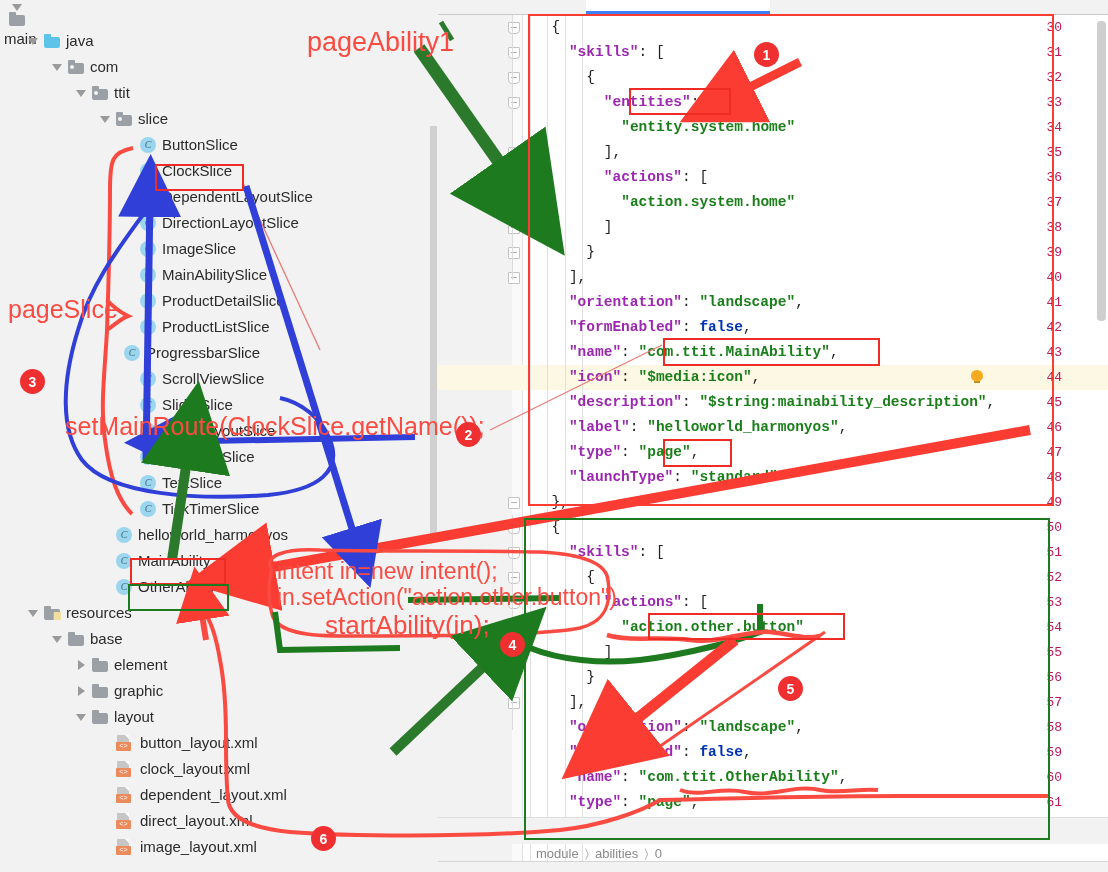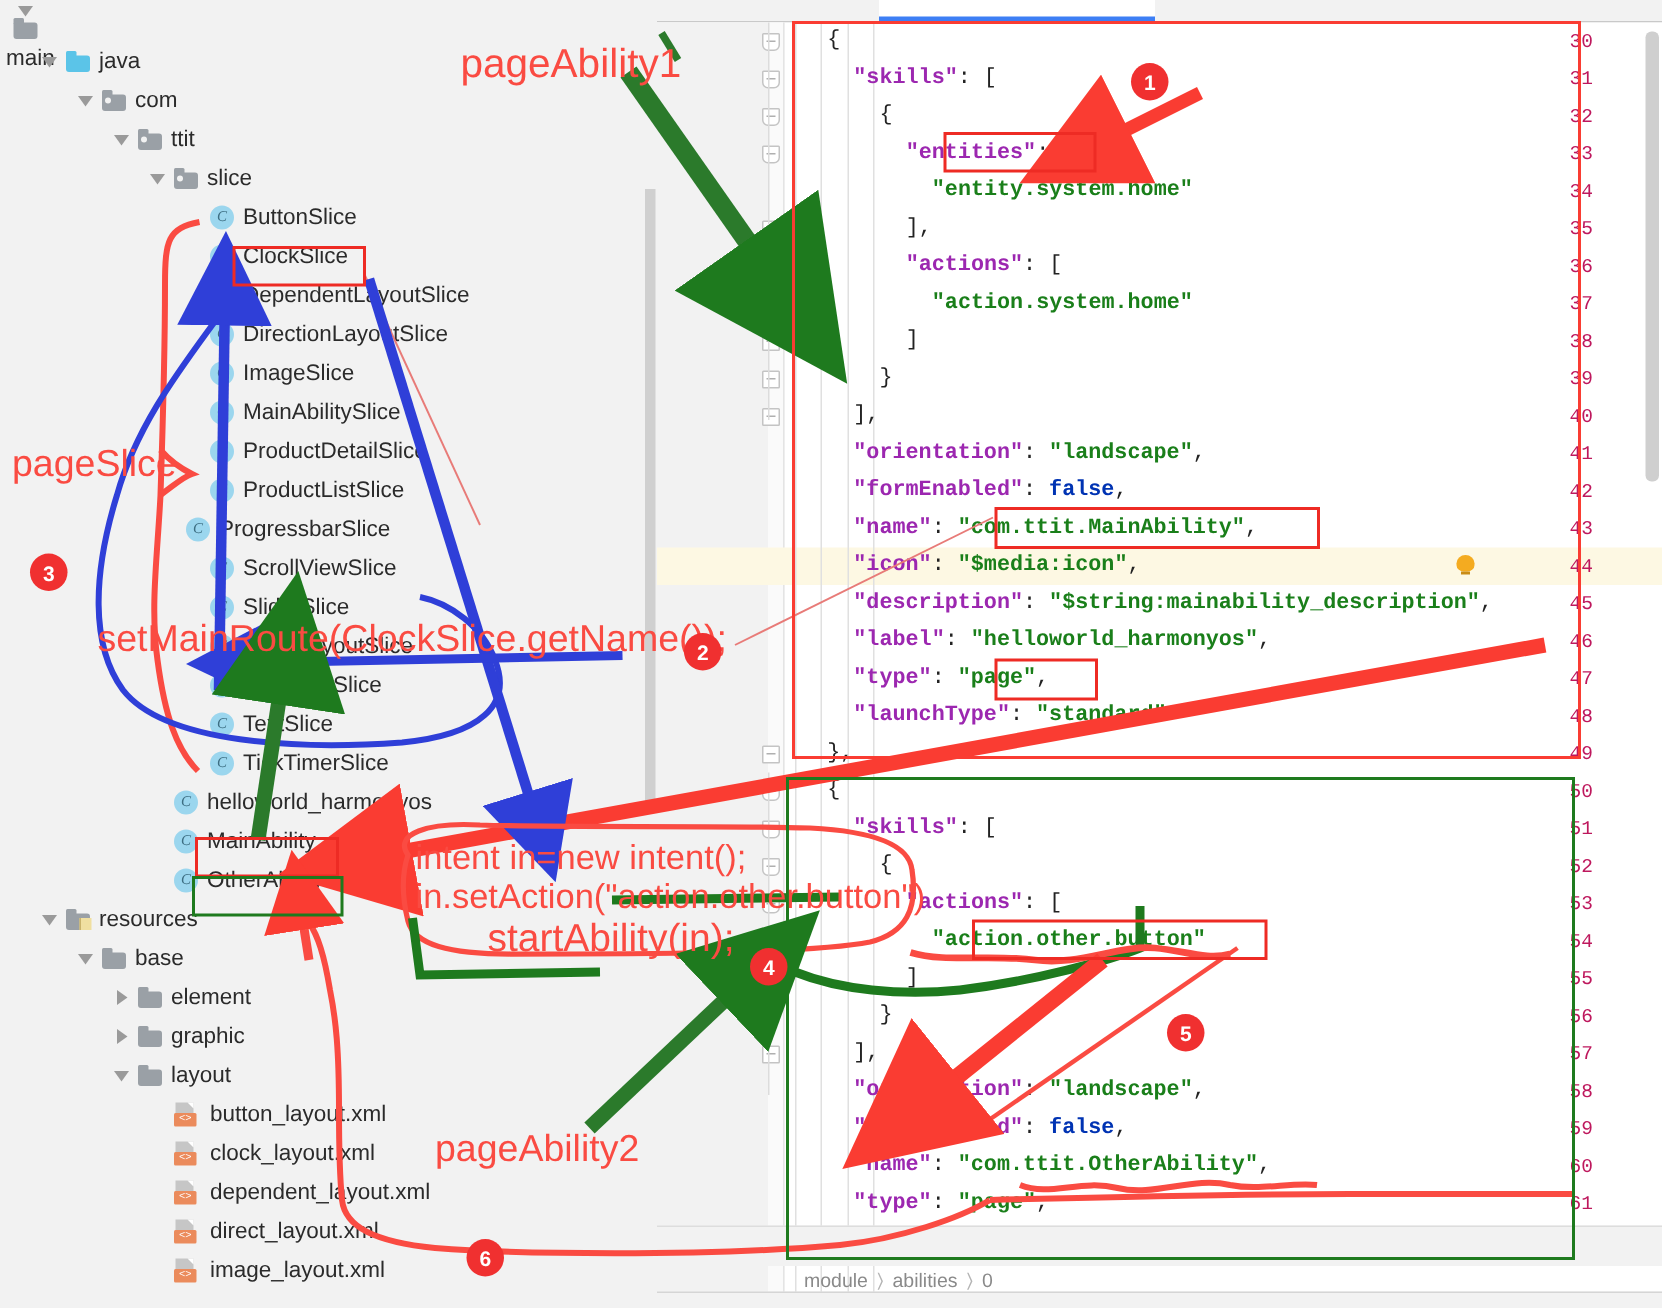--- a/index.html
+++ b/index.html
@@ -668,21 +668,20 @@
     <div class="box-red-tree" style="left:155px;top:164px;width:85px;height:23px;"></div>
     <div class="box-red-tree" style="left:130px;top:558px;width:92px;height:23px;"></div>
     <div class="box-green-tree" style="left:128px;top:584px;width:97px;height:23px;"></div>
 
     <div class="atext" style="left:307px;top:27px;font-size:27px;">pageAbility1</div>
     <div class="atext" style="left:8px;top:295px;font-size:25px;">pageSlice</div>
     <div class="atext" style="left:65px;top:412px;font-size:25px;">setMainRoute(ClockSlice.getName());</div>
     <div class="atext" style="left:277px;top:558px;font-size:23px;">intent in=new intent();</div>
     <div class="atext" style="left:277px;top:584px;font-size:23px;">in.setAction("action.other.button")</div>
     <div class="atext" style="left:277px;top:610px;font-size:26px;margin-left:48px;">startAbility(in);</div>
-    <div class="atext" style="left:290px;top:752px;font-size:25px;">pageAbility2</div>
 
     <div class="badge" style="left:754px;top:42px;">1</div>
     <div class="badge" style="left:456px;top:422px;">2</div>
     <div class="badge" style="left:20px;top:369px;">3</div>
     <div class="badge" style="left:500px;top:632px;">4</div>
     <div class="badge" style="left:778px;top:676px;">5</div>
     <div class="badge" style="left:311px;top:826px;">6</div>
   </div>
 
 </div>

